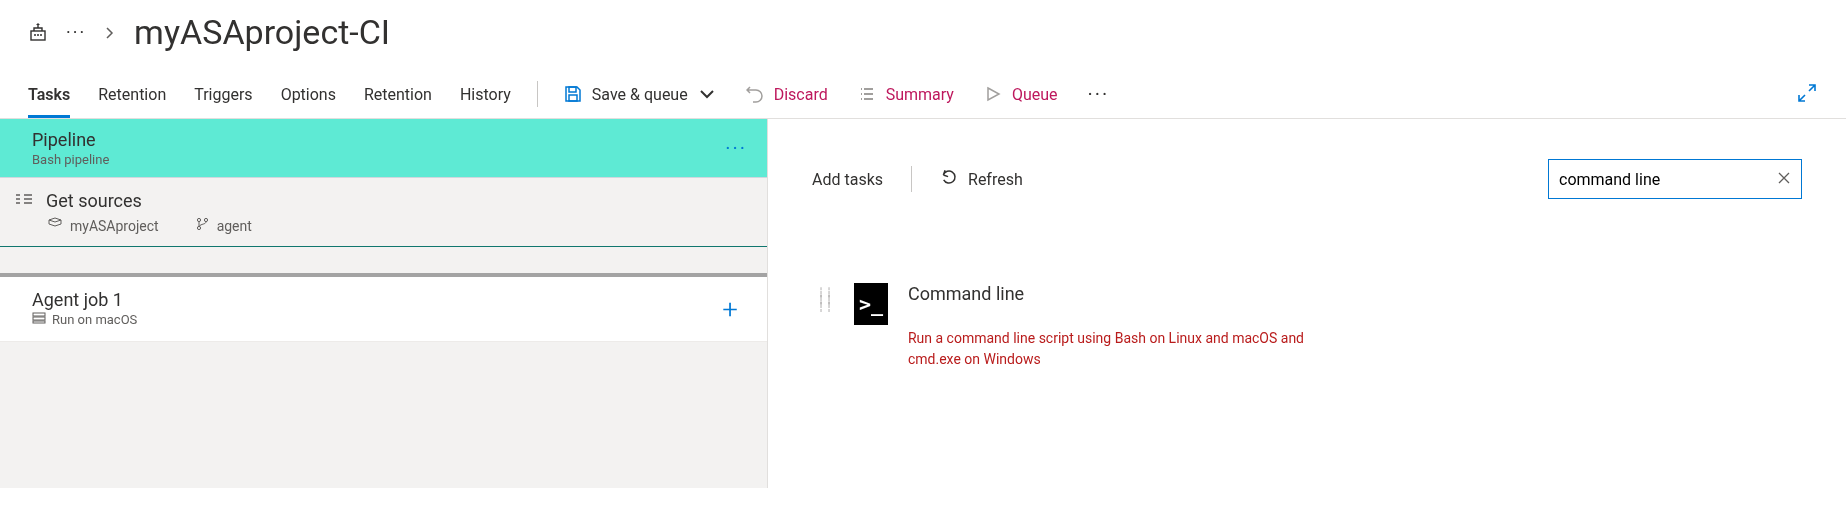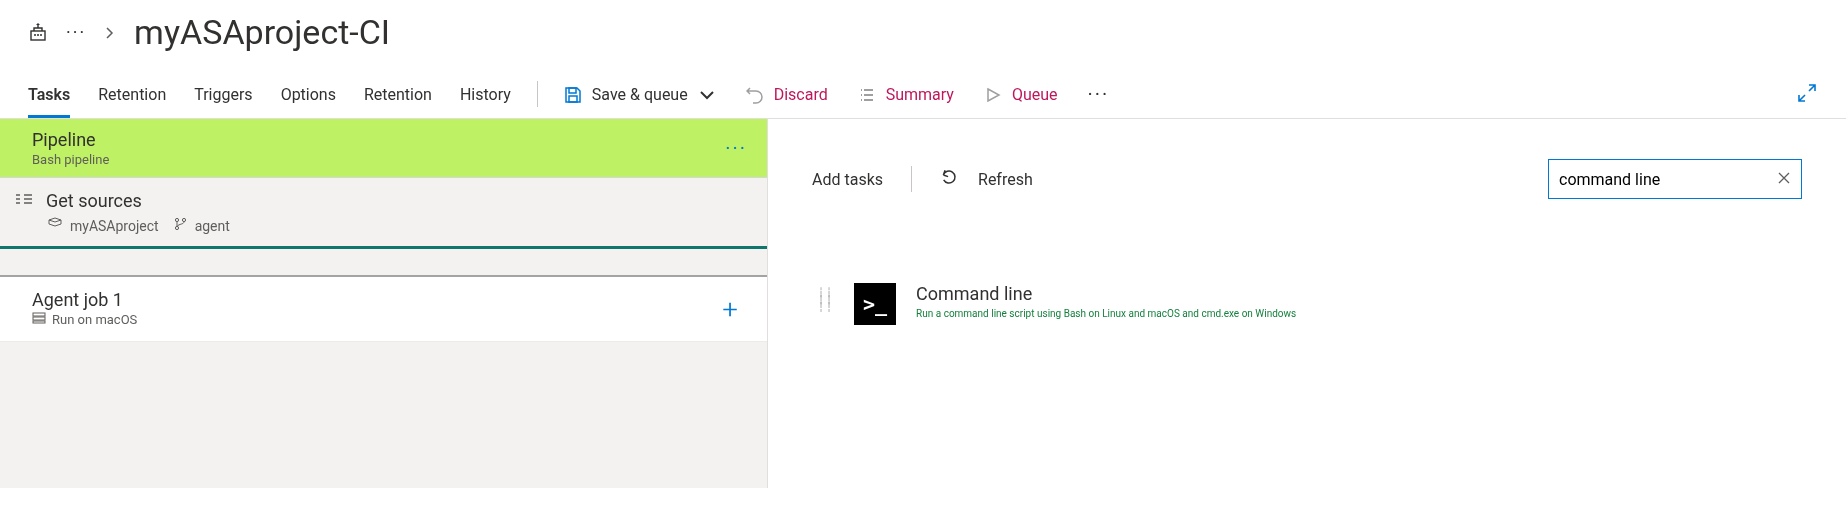--- a/index.html
+++ b/index.html
@@ -54,88 +54,88 @@
     font-weight: 600;
     border-bottom-color: #0078d4;
   }
   .tabbar-sep {
     width:1px; height:26px; background:#c8c6c4; margin: 0 26px;
   }
   .toolbar {
     display:flex; align-items:center; gap: 30px;
     font-size: 16px;
   }
-  .tb-btn { display:flex; align-items:flex-end; gap:10px; cursor:pointer; }
+  .tb-btn { display:flex; align-items:center; gap:10px; cursor:pointer; }
   .tb-btn.disabled { color:#be185d; cursor:default; }
   .tb-text {}
   .ico16 { width:18px; height:18px; display:inline-flex; align-items:center; justify-content:center; }
   .ico16 svg { width:18px; height:18px; }
   .expand-btn { margin-left:auto; cursor:pointer; color:#0078d4; }
   .expand-btn svg{ width:22px; height:22px; }
 
   
   .main {
     display: flex;
     border-top: 1px solid #e1dfdd;
     height: 370px;
   }
   .left-pane {
     width: 768px;
     background: #f3f2f1;
     border-right: 1px solid #e1dfdd;
     display:flex; flex-direction:column;
   }
   .pipeline-row {
-    background: #bef264;
+    background: #5eead4;
     padding: 10px 20px 10px 32px;
     display:flex; align-items:center;
     justify-content:space-between;
     border-bottom:1px solid #d0d7de;
   }
   .pl-text .t1 { font-size:18px; }
   .pl-text .t2 { font-size:13px; color:#605e5c; margin-top:2px; }
   .row-dots { color:#0078d4; font-size:20px; letter-spacing:2px; cursor:pointer; }
 
   .sources-row {
     padding: 12px 32px 12px 14px;
-    border-bottom:3px solid #0f766e;
+    border-bottom:1px solid #0f766e;
   }
   .sr-line1 { display:flex; align-items:center; gap:12px; }
   .sr-icon svg{ width:20px; height:14px; }
   .sr-title { font-size:18px; }
-  .sr-line2 { display:flex; align-items:center; gap:14px; margin-top:6px; margin-left:34px; font-size:14px; color:#605e5c; }
+  .sr-line2 { display:flex; align-items:center; gap:36px; margin-top:6px; margin-left:34px; font-size:14px; color:#605e5c; }
   .sr-item { display:flex; align-items:center; gap:8px; }
   .sr-item svg { width:14px; height:14px; }
 
   .agent-row {
     background:#ffffff;
     margin-top:26px;
     padding: 12px 24px 14px 32px;
     display:flex; align-items:center; justify-content:space-between;
-    border-top:2px solid #a3a3a3;
+    border-top:4px solid #a3a3a3;
     border-bottom:1px solid #edebe9;
   }
   .aj-text .t1 { font-size:18px; }
   .aj-text .t2 { font-size:13px; color:#605e5c; margin-top:2px; display:flex; align-items:center; gap:6px; }
   .aj-text .t2 svg{ width:14px; height:12px; }
   .plus { color:#0078d4; font-size:26px; font-weight:300; cursor:pointer; line-height:1; }
 
   
   .right-pane {
     flex:1;
     padding: 40px 44px 0 44px;
     background:#fff;
     display:flex; flex-direction:column;
   }
   .addtasks-row {
     display:flex; align-items:center; gap:28px;
   }
   .addtasks-row .heading { font-size:16px; font-weight:400; }
   .vsep { width:1px; height:26px; background:#c8c6c4; }
-  .refresh-btn { display:flex; align-items:center; gap:20px; font-size:16px; cursor:pointer; }
+  .refresh-btn { display:flex; align-items:center; gap:10px; font-size:16px; cursor:pointer; }
   .refresh-btn svg{ width:18px; height:18px; }
 
   .search-box {
     margin-left:auto;
     width:254px;
     height:40px;
     border:1px solid #0078d4;
     display:flex; align-items:center;
     padding: 0 10px;
   }
@@ -151,21 +151,21 @@
     max-width: 520px;
     margin-left: 6px;
   }
   .drag-handle { color:#a19f9d; font-size:10px; letter-spacing:2px; line-height:7px; cursor:grab; padding-top:6px; }
   .task-icon {
     width:42px; height:42px; background:#000; color:#fff;
     display:flex; align-items:center; justify-content:center;
     font-family: Consolas, monospace; font-size:20px; font-weight:600;
   }
   .task-txt .t1 { font-size:18px; }
-  .task-txt .t2 { font-size:10px; color:#15803d; margin-top:2px; line-height:1.5; }
+  .task-txt .t2 { font-size:14px; color:#b91c1c; margin-top:24px; line-height:1.5; }
 
   .marketplace {
     margin-top: 62px;
     font-size:17px;
     display:flex; align-items:center; gap:10px;
     cursor:pointer;
   }
   .marketplace svg{ width:14px; height:14px; }
 </style>
 </head>

